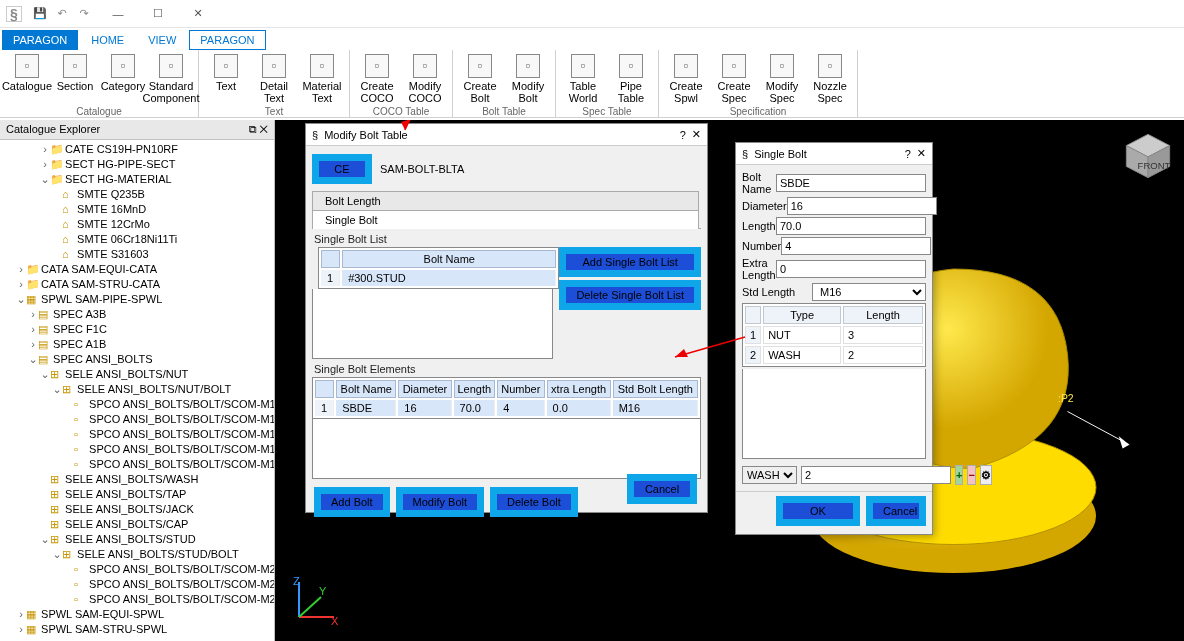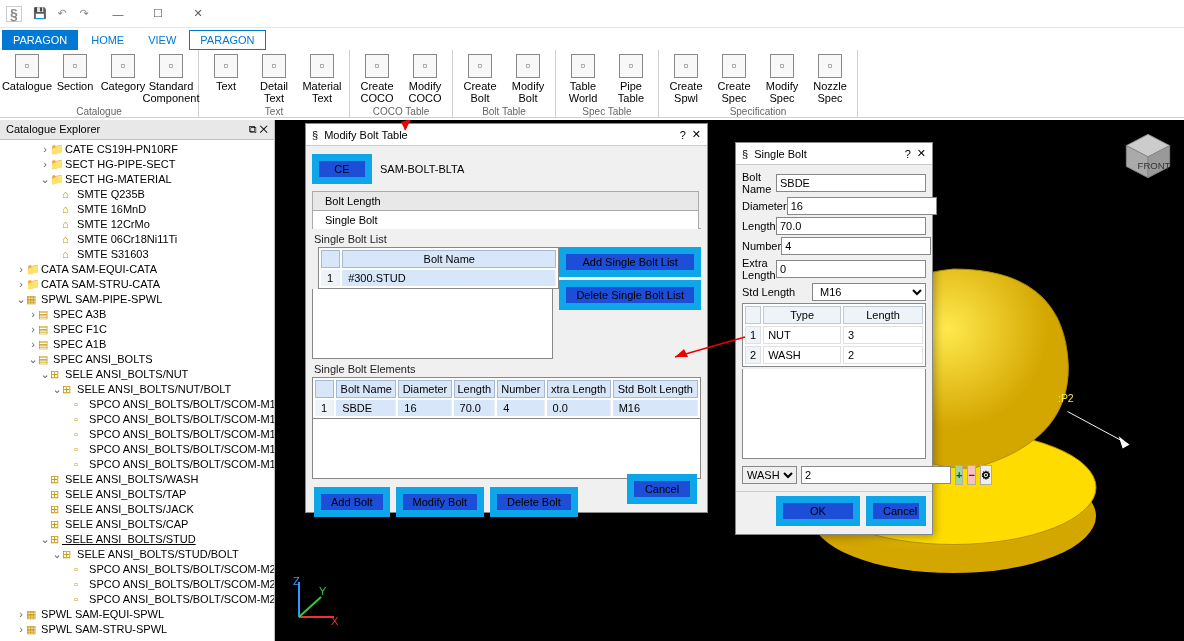--- a/index.html
+++ b/index.html
@@ -209,21 +209,21 @@
         <div class="tn" style="padding-left: 48px;"><span class="tw">⌄</span><span class="ic">⊞</span> SELE ANSI_BOLTS/NUT/BOLT</div>
         <div class="tn" style="padding-left: 60px;"><span class="tw"></span><span class="ic">▫</span> SPCO ANSI_BOLTS/BOLT/SCOM-M10</div>
         <div class="tn" style="padding-left: 60px;"><span class="tw"></span><span class="ic">▫</span> SPCO ANSI_BOLTS/BOLT/SCOM-M12</div>
         <div class="tn" style="padding-left: 60px;"><span class="tw"></span><span class="ic">▫</span> SPCO ANSI_BOLTS/BOLT/SCOM-M14</div>
         <div class="tn" style="padding-left: 60px;"><span class="tw"></span><span class="ic">▫</span> SPCO ANSI_BOLTS/BOLT/SCOM-M16</div>
         <div class="tn" style="padding-left: 60px;"><span class="tw"></span><span class="ic">▫</span> SPCO ANSI_BOLTS/BOLT/SCOM-M18</div>
         <div class="tn" style="padding-left: 36px;"><span class="tw"></span><span class="ic">⊞</span> SELE ANSI_BOLTS/WASH</div>
         <div class="tn" style="padding-left: 36px;"><span class="tw"></span><span class="ic">⊞</span> SELE ANSI_BOLTS/TAP</div>
         <div class="tn" style="padding-left: 36px;"><span class="tw"></span><span class="ic">⊞</span> SELE ANSI_BOLTS/JACK</div>
         <div class="tn" style="padding-left: 36px;"><span class="tw"></span><span class="ic">⊞</span> SELE ANSI_BOLTS/CAP</div>
-        <div class="tn" style="padding-left: 36px; text-decoration: underline;"><span class="tw">⌄</span><span class="ic">⊞</span> SELE ANSI_BOLTS/STUD</div>
+        <div class="tn" style="padding-left: 36px;"><span class="tw">⌄</span><span class="ic">⊞</span> SELE ANSI_BOLTS/STUD</div>
         <div class="tn" style="padding-left: 48px;"><span class="tw">⌄</span><span class="ic">⊞</span> SELE ANSI_BOLTS/STUD/BOLT</div>
         <div class="tn" style="padding-left: 60px;"><span class="tw"></span><span class="ic">▫</span> SPCO ANSI_BOLTS/BOLT/SCOM-M20</div>
         <div class="tn" style="padding-left: 60px;"><span class="tw"></span><span class="ic">▫</span> SPCO ANSI_BOLTS/BOLT/SCOM-M22</div>
         <div class="tn" style="padding-left: 60px;"><span class="tw"></span><span class="ic">▫</span> SPCO ANSI_BOLTS/BOLT/SCOM-M24</div>
         <div class="tn" style="padding-left: 12px;"><span class="tw">›</span><span class="ic">▦</span> SPWL SAM-EQUI-SPWL</div>
         <div class="tn" style="padding-left: 12px;"><span class="tw">›</span><span class="ic">▦</span> SPWL SAM-STRU-SPWL</div>
       </div>
   </div>
   <div class="canvas">
 

